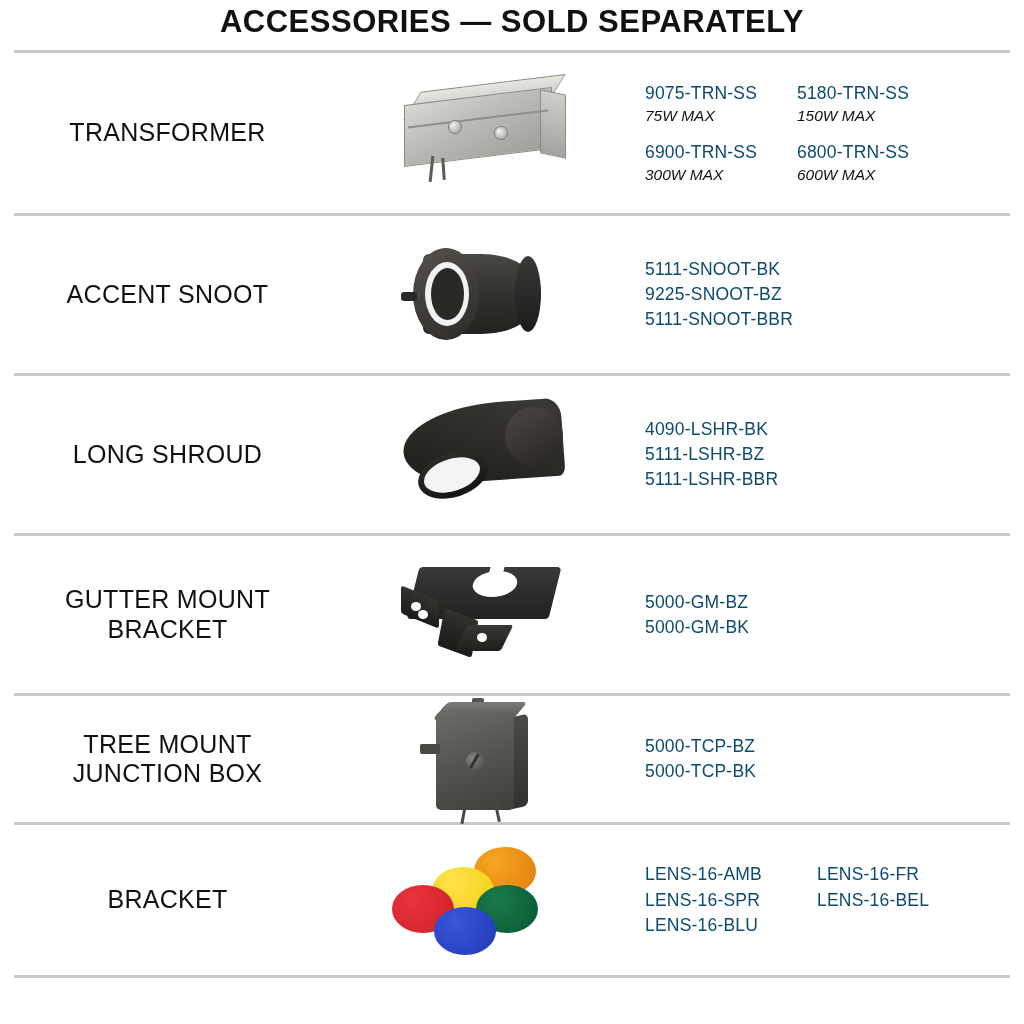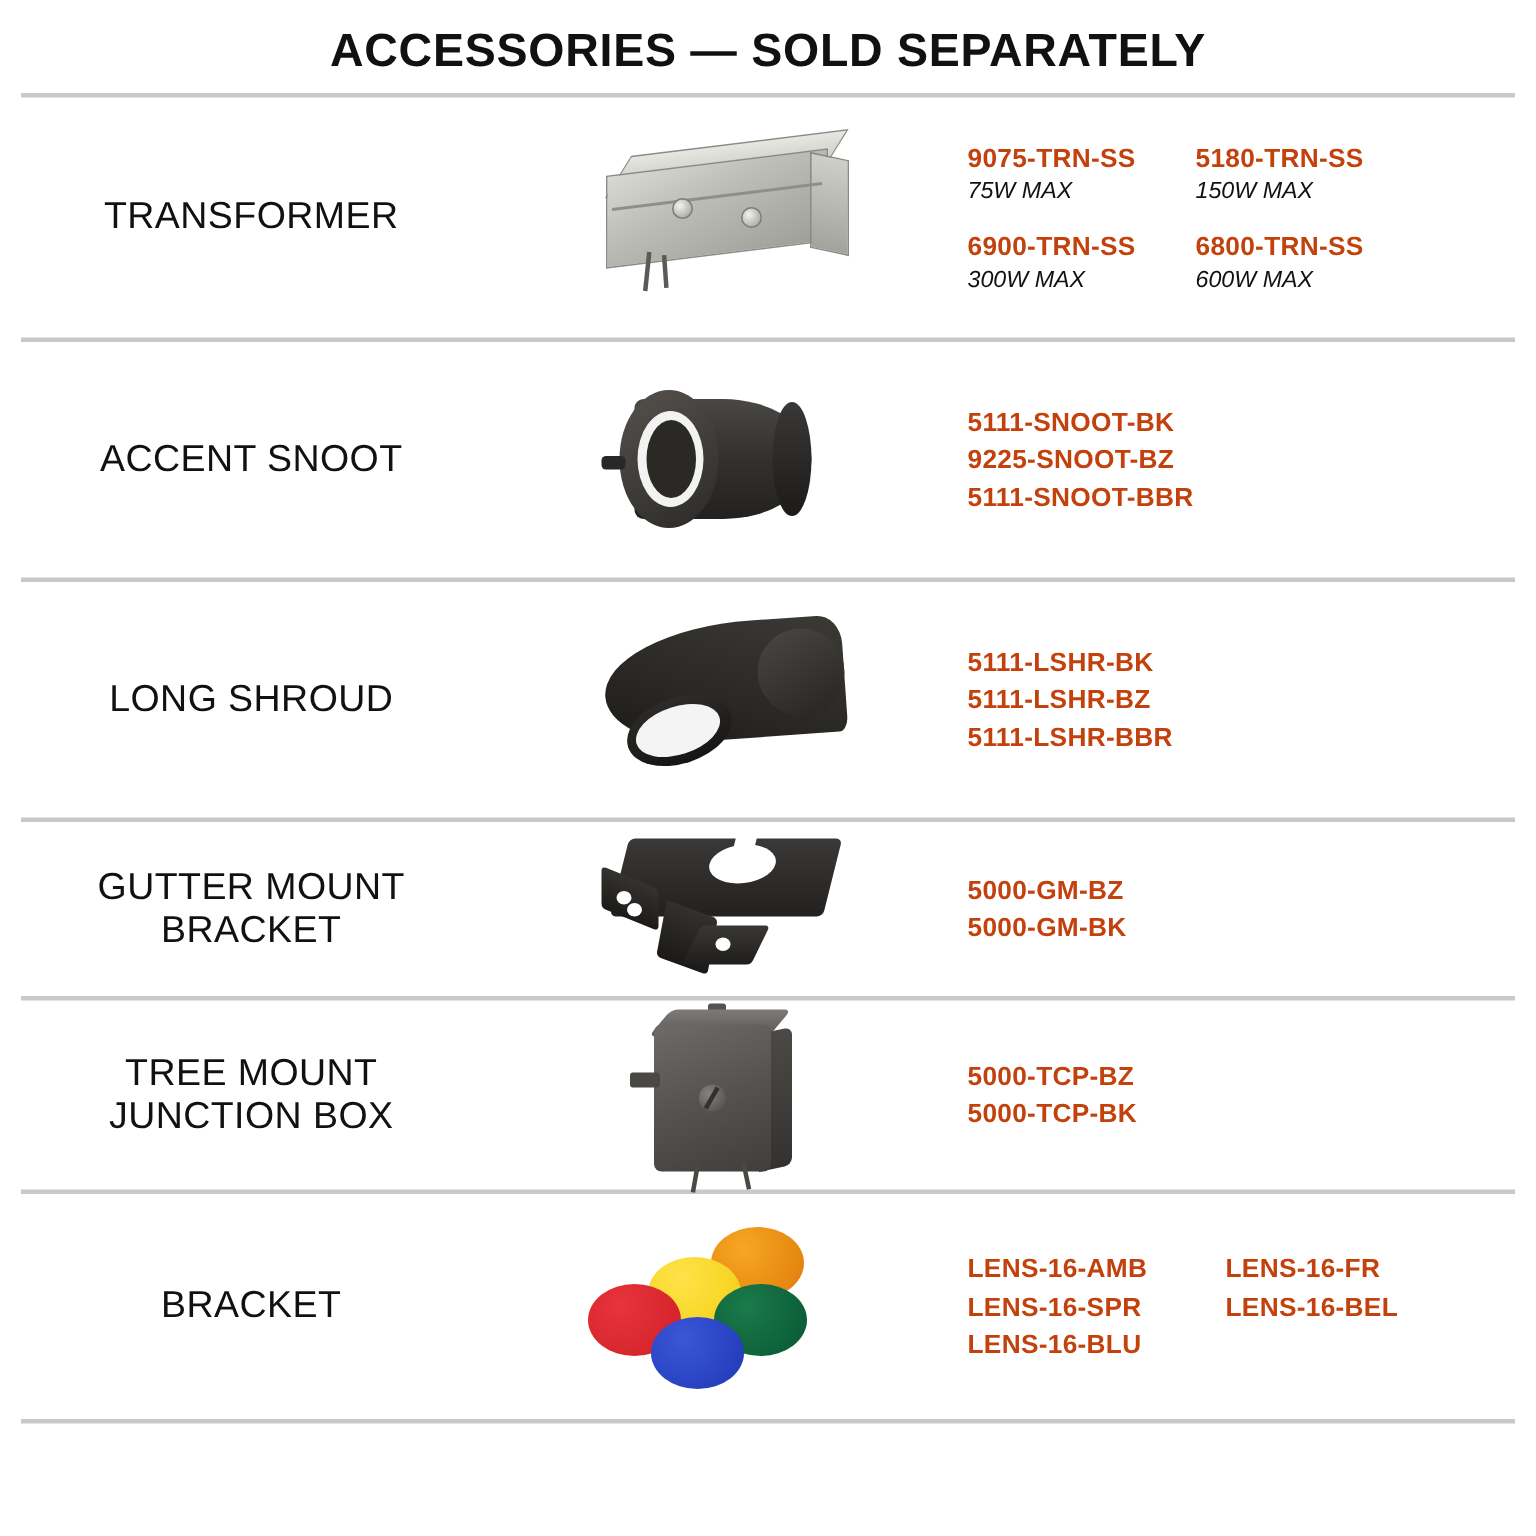--- a/index.html
+++ b/index.html
@@ -13,21 +13,21 @@
   #page {
     width: 1024px; height: 1024px;
     position: relative;
     overflow: hidden;
   }
   .page-title {
     text-align: center;
     font-size: 31px;
     font-weight: bold;
     letter-spacing: 0.5px;
-    padding: 16px 0 10px 0;
+    padding: 4px 0 10px 0;
     margin: 0;
     color: #111;
   }
   .divider {
     height: 3px;
     background: #c9c9c9;
     margin: 0 14px;
   }
   .row {
     display: flex;
@@ -50,24 +50,24 @@
     display: flex;
     align-items: center;
     justify-content: center;
   }
   .col-codes {
     flex: 1 1 auto;
     padding-left: 10px;
   }
   .code {
     font-size: 17.5px;
-    font-weight: bold;
+    font-weight: normal;
     letter-spacing: 0.2px;
     line-height: 1.42;
-    color: #c2410c;
+    color: #0c4a6e;
     white-space: nowrap;
   }
   .sub {
     font-size: 15.5px;
     font-style: italic;
     font-weight: normal;
     line-height: 1.3;
     color: #111;
   }
   .grid2 {
@@ -372,29 +372,29 @@
     <div class="col-name">LONG SHROUD</div>
     <div class="col-img">
       <div class="shroud">
         <div class="bodyx"></div>
         <div class="lip"></div>
         <div class="mouth"></div>
         <div class="mouthin"></div>
       </div>
     </div>
     <div class="col-codes">
-      <div class="code">5111-LSHR-BK</div>
+      <div class="code">4090-LSHR-BK</div>
       <div class="code">5111-LSHR-BZ</div>
       <div class="code">5111-LSHR-BBR</div>
     </div>
   </div>
 
   <div class="divider"></div>
 
-  <div class="row" style="height:116px">
+  <div class="row" style="height:157px">
     <div class="col-name">
       <div>GUTTER MOUNT</div>
       <div>BRACKET</div>
     </div>
     <div class="col-img">
       <div class="gmb">
         <div class="plate"></div>
         <div class="notch"></div>
         <div class="notchslot"></div>
         <div class="leg1"></div>

